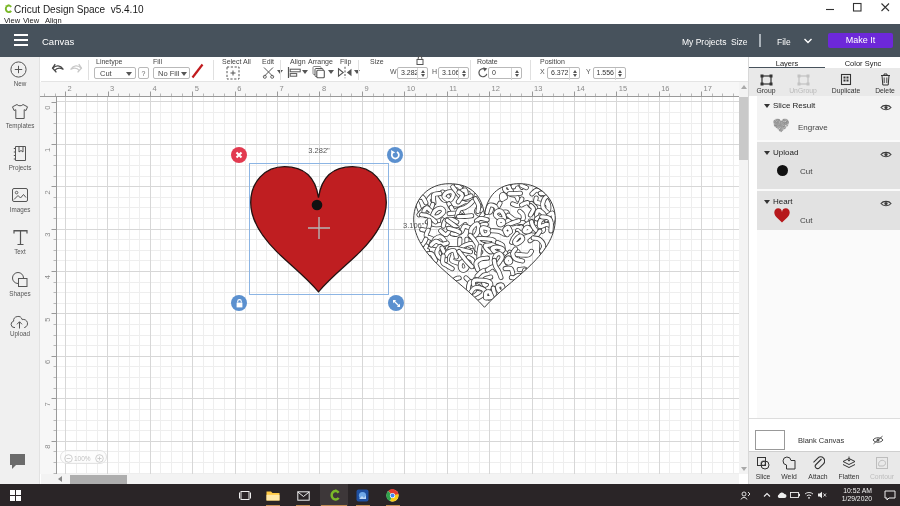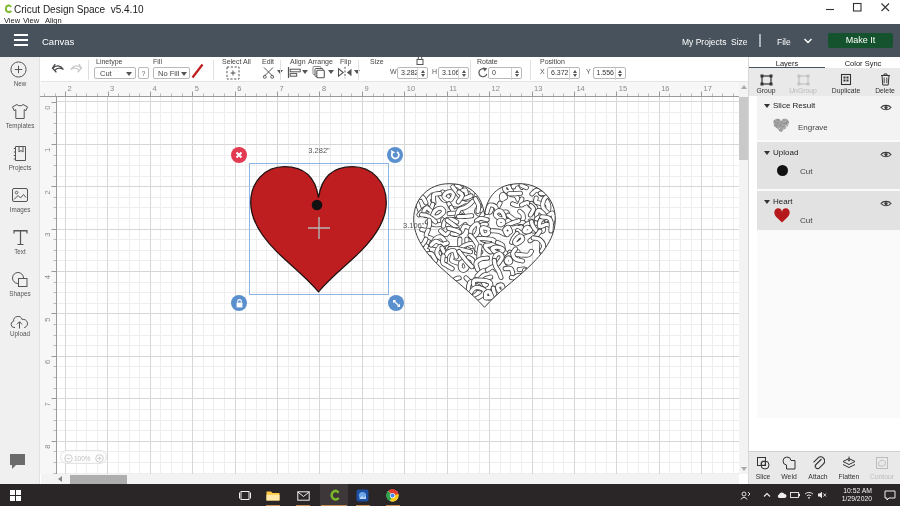--- a/index.html
+++ b/index.html
@@ -25,21 +25,21 @@
     <div class="abs" style="left:13.5px;top:14.8px;width:14px;height:2.2px;background:#fff"></div>
     <div class="abs" style="left:13.5px;top:19.6px;width:14px;height:2.2px;background:#fff"></div>
     <div class="abs" style="left:42px;top:11.5px;font-size:9.5px;color:#fff">Canvas</div>
     <div class="abs" style="left:682px;top:12.5px;font-size:8.5px;color:#fff">My Projects</div>
     <div class="abs" style="left:731px;top:12.5px;font-size:8.5px;color:#fff">Size</div>
     <div class="abs" style="left:759px;top:10px;width:1.5px;height:13px;background:#aab2b9"></div>
     <div class="abs" style="left:777px;top:12.5px;font-size:8.5px;color:#fff">File</div>
     <svg class="abs" style="left:803px;top:13px" width="10" height="8" viewBox="0 0 10 8">
       <path d="M1.5,2 L5,5.5 L8.5,2" fill="none" stroke="#fff" stroke-width="1.4"></path>
     </svg>
-    <div class="abs" style="left:828px;top:9px;width:65px;height:15px;background:#14532d;border-radius:2px;color:#fff;font-size:9px;text-align:center;line-height:15px">Make It</div>
+    <div class="abs" style="left:828px;top:9px;width:65px;height:15px;background:#6d28d9;border-radius:2px;color:#fff;font-size:9px;text-align:center;line-height:15px">Make It</div>
   </div>
 <div class="abs" style="left:0;top:57px;width:40px;height:427px;background:#f0f0f0;border-right:1px solid #e2e2e2">
     <svg class="abs" style="left:10px;top:4px" width="17" height="17" viewBox="0 0 17 17">
       <circle cx="8.5" cy="8.5" r="7.6" fill="none" stroke="#555" stroke-width="1"></circle>
       <path d="M8.5,4.8 V12.2 M4.8,8.5 H12.2" stroke="#555" stroke-width="1"></path>
     </svg>
     <div class="abs" style="left:0;top:22.5px;width:40px;text-align:center;font-size:6.3px;color:#555">New</div>
     <svg class="abs" style="left:11px;top:46px" width="18" height="17" viewBox="0 0 18 17">
       <path d="M6,1.5 L1.5,3.8 L3,7.5 L4.8,6.7 L4.8,15.5 L13.2,15.5 L13.2,6.7 L15,7.5 L16.5,3.8 L12,1.5 C11,3.2 7,3.2 6,1.5 Z" fill="none" stroke="#555" stroke-width="1"></path>
     </svg>
@@ -802,20 +802,29 @@
       <svg class="abs" style="left:17px;top:112px" width="16" height="15" viewBox="0 0 141 131">
         <path d="M70.5,33.6 C67.1,11.0 54.3,2.7 36.6,2.7 C16.9,2.7 2.7,17.9 2.7,38.5 C2.7,57.2 14.0,72.9 28.7,87.6 C42.5,101.3 57.2,112.1 70.5,127.8 C83.8,112.1 98.5,101.3 112.3,87.6 C127.0,72.9 138.3,57.2 138.3,38.5 C138.3,17.9 124.1,2.7 104.4,2.7 C86.7,2.7 73.9,11.0 70.5,33.6 Z" fill="#b6191c"></path>
       </svg>
       <div class="abs" style="left:43px;top:120px;font-size:8px;color:#444">Cut</div>
       <div class="abs" style="left:144px;top:0;width:8px;height:322px;background:#f0f0f0">
         <div class="abs" style="left:1px;top:2px;width:0;height:0;border-left:3px solid transparent;border-right:3px solid transparent;border-bottom:4px solid #999"></div>
         <div class="abs" style="left:0;top:9px;width:8px;height:145px;background:#dcdcdc"></div>
         <div class="abs" style="left:1px;bottom:2px;width:0;height:0;border-left:3px solid transparent;border-right:3px solid transparent;border-top:4px solid #999"></div>
       </div>
     </div>
+    <div class="abs" style="left:0;top:361px;width:152px;height:33px;background:#fff;border-top:1px solid #ddd">
+      <div class="abs" style="left:6px;top:11px;width:30px;height:20px;background:#fff;border:1px solid #999"></div>
+      <div class="abs" style="left:49px;top:16.5px;font-size:7.5px;color:#333">Blank Canvas</div>
+      <svg class="abs" style="left:123px;top:15.5px" width="12" height="10" viewBox="0 0 12 10">
+        <path d="M1,5 C3,2 9,2 11,5 C9,8 3,8 1,5 Z" fill="none" stroke="#555" stroke-width="1"></path>
+        <circle cx="6" cy="5" r="1.5" fill="#555"></circle>
+        <line x1="1.5" y1="8.8" x2="10.5" y2="1.2" stroke="#555" stroke-width="1"></line>
+      </svg>
+    </div>
     <div class="abs" style="left:0;top:394px;width:152px;height:33px;background:#e9e9e9;border-top:1px solid #cfcfcf">
       <div class="abs" style="left:2px;top:4px;width:24px;text-align:center"><svg width="15" height="14" viewBox="0 0 15 14">
           <rect x="1.5" y="1.5" width="8" height="8" fill="none" stroke="#333" stroke-width="1"></rect>
           <circle cx="9" cy="9" r="4" fill="none" stroke="#333" stroke-width="1"></circle>
           <circle cx="7.2" cy="7.2" r="2.2" fill="none" stroke="#333" stroke-width="0.8"></circle>
         </svg></div>
       <div class="abs" style="left:-6px;top:21px;width:40px;text-align:center;font-size:6.8px;color:#333">Slice</div>
       <div class="abs" style="left:28px;top:4px;width:24px;text-align:center"><svg width="15" height="14" viewBox="0 0 15 14">
           <path d="M9,4.5 A4,4 0 1 0 4.5,9 L4.5,13 L13,13 L13,4.5 Z" fill="none" stroke="#333" stroke-width="1"></path>
         </svg></div>

